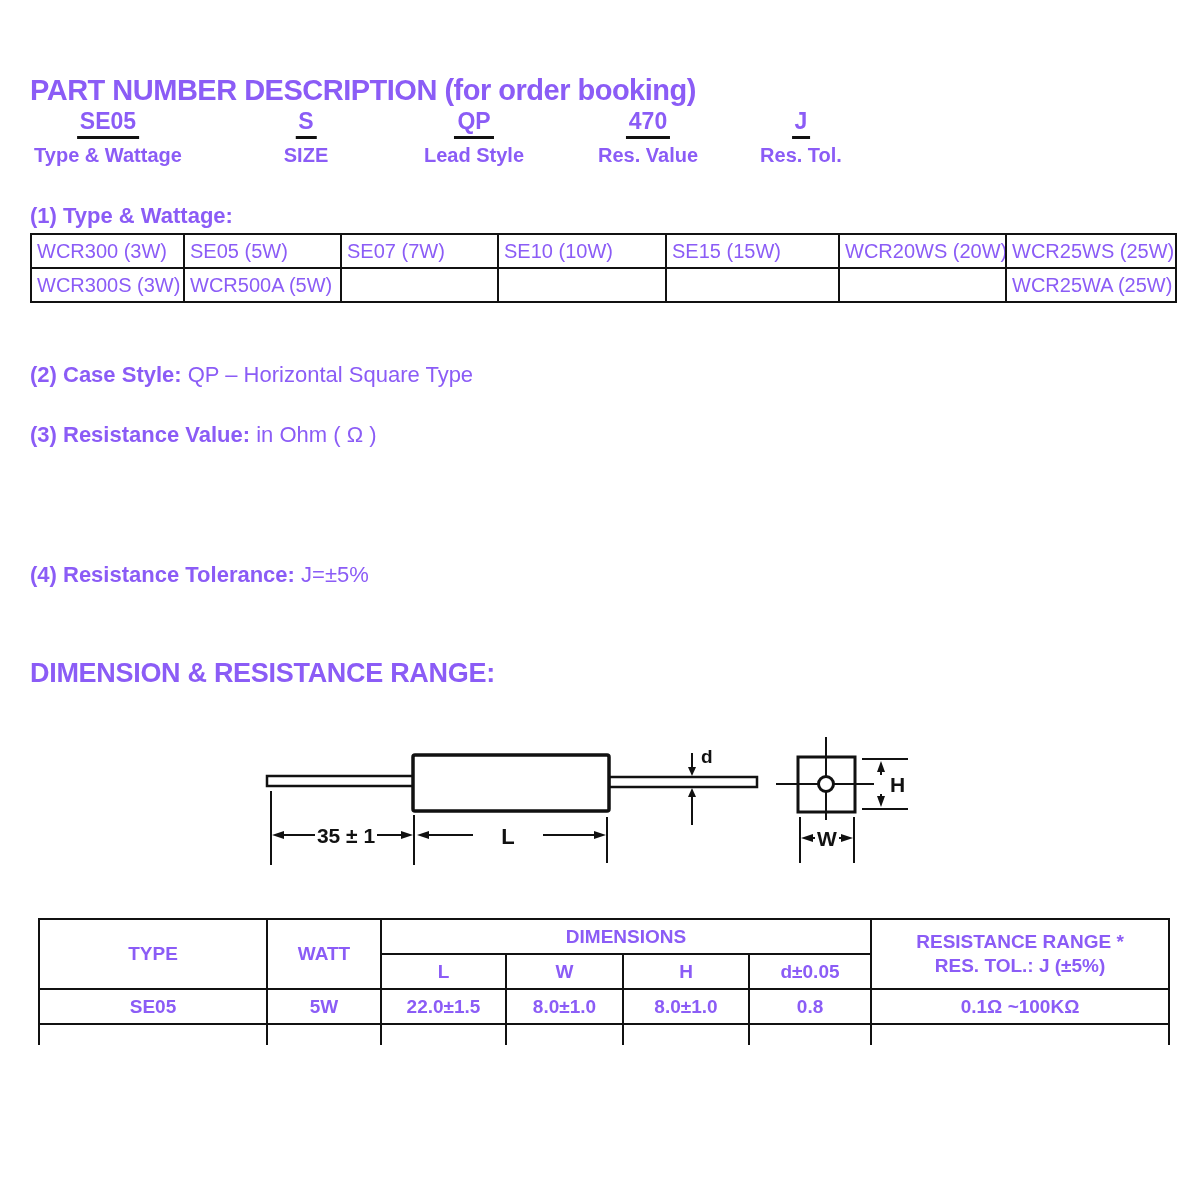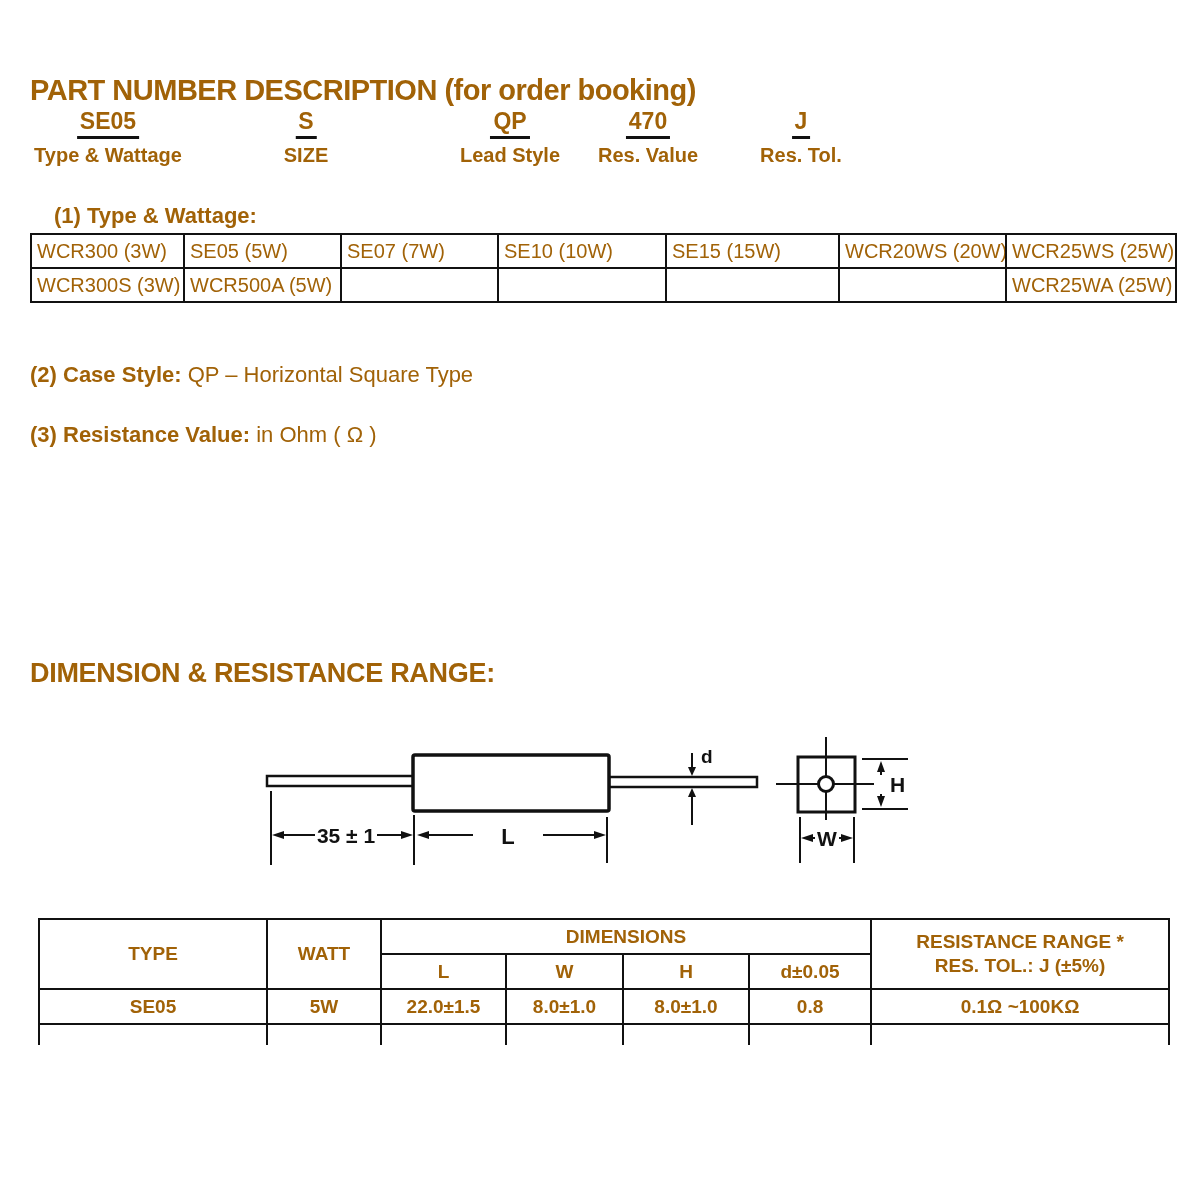--- a/index.html
+++ b/index.html
@@ -1,40 +1,40 @@
 <!DOCTYPE html>
 <html><head>
 <meta charset="utf-8">
 <style>
   html,body{margin:0;padding:0;background:#ffffff;}
   .page{
     position:relative;width:1200px;height:1200px;background:#ffffff;
-    font-family:"Liberation Sans","DejaVu Sans",sans-serif;color:#a16207;
+    font-family:"Liberation Sans","DejaVu Sans",sans-serif;color:#8b5cf6;
     overflow:hidden;
   }
   .title{
     position:absolute;left:30px;top:74px;font-size:29px;font-weight:700;
     letter-spacing:-0.5px;white-space:nowrap;
   }
   
   .pn-row{position:absolute;left:0;top:108px;width:900px;height:70px;}
   .pn-col{position:absolute;text-align:center;transform:translateX(-50%);}
-  .pn-col.c0{left:108px;} .pn-col.c1{left:306px;} .pn-col.c2{left:474px;margin-left:36px;}
+  .pn-col.c0{left:108px;} .pn-col.c1{left:306px;} .pn-col.c2{left:474px;}
   .pn-col.c3{left:648px;} .pn-col.c4{left:801px;}
   .pn-code{
     display:inline-block;font-size:23px;font-weight:700;
     border-bottom:3px solid #111;padding:0 3px 1px 3px;margin-bottom:5px;
     white-space:nowrap;
   }
   .pn-label{font-size:20px;font-weight:700;white-space:nowrap;}
 
   .sec-heading{position:absolute;left:30px;font-size:22px;font-weight:700;white-space:nowrap;}
   .sec-line{position:absolute;left:30px;font-size:22px;white-space:nowrap;}
   .sec-line b{font-weight:700;}
-  .sec1{top:203px;margin-left:24px;}
+  .sec1{top:203px;}
   .sec2{top:362px;}
   .sec3{top:422px;}
   .sec4{top:562px;}
   .dim-heading{
     position:absolute;left:30px;top:658px;font-size:27px;font-weight:700;
     white-space:nowrap;letter-spacing:-0.3px;
   }
 
   table{border-collapse:collapse;table-layout:fixed;}
   td{border:2px solid #111;overflow:hidden;white-space:nowrap;}
@@ -131,20 +131,21 @@
         <col style="width:106px">
         <col style="width:114px">
         <col style="width:113px">
       <col style="width:116px">
         <col style="width:111px">
     </colgroup>
     <tbody>
   </tbody>
     </table>
 
+  <div class="sec-line sec4"><b>(4) Resistance Tolerance:</b> <span>J=±5%</span></div>
 
   <div class="dim-heading">DIMENSION &amp; RESISTANCE RANGE:</div>
 
   <svg class="drawing" width="720" height="190" viewBox="0 0 720 190">
 
     <g>
       <rect x="22" y="71" width="147" height="10" fill="#fff" stroke="#111" stroke-width="2.5"></rect>
       <rect x="364" y="72" width="148" height="10" fill="#fff" stroke="#111" stroke-width="2.5"></rect>
       <rect x="168" y="50" width="196" height="56" rx="2" fill="#fff" stroke="#111" stroke-width="3.5"></rect>
     </g>

